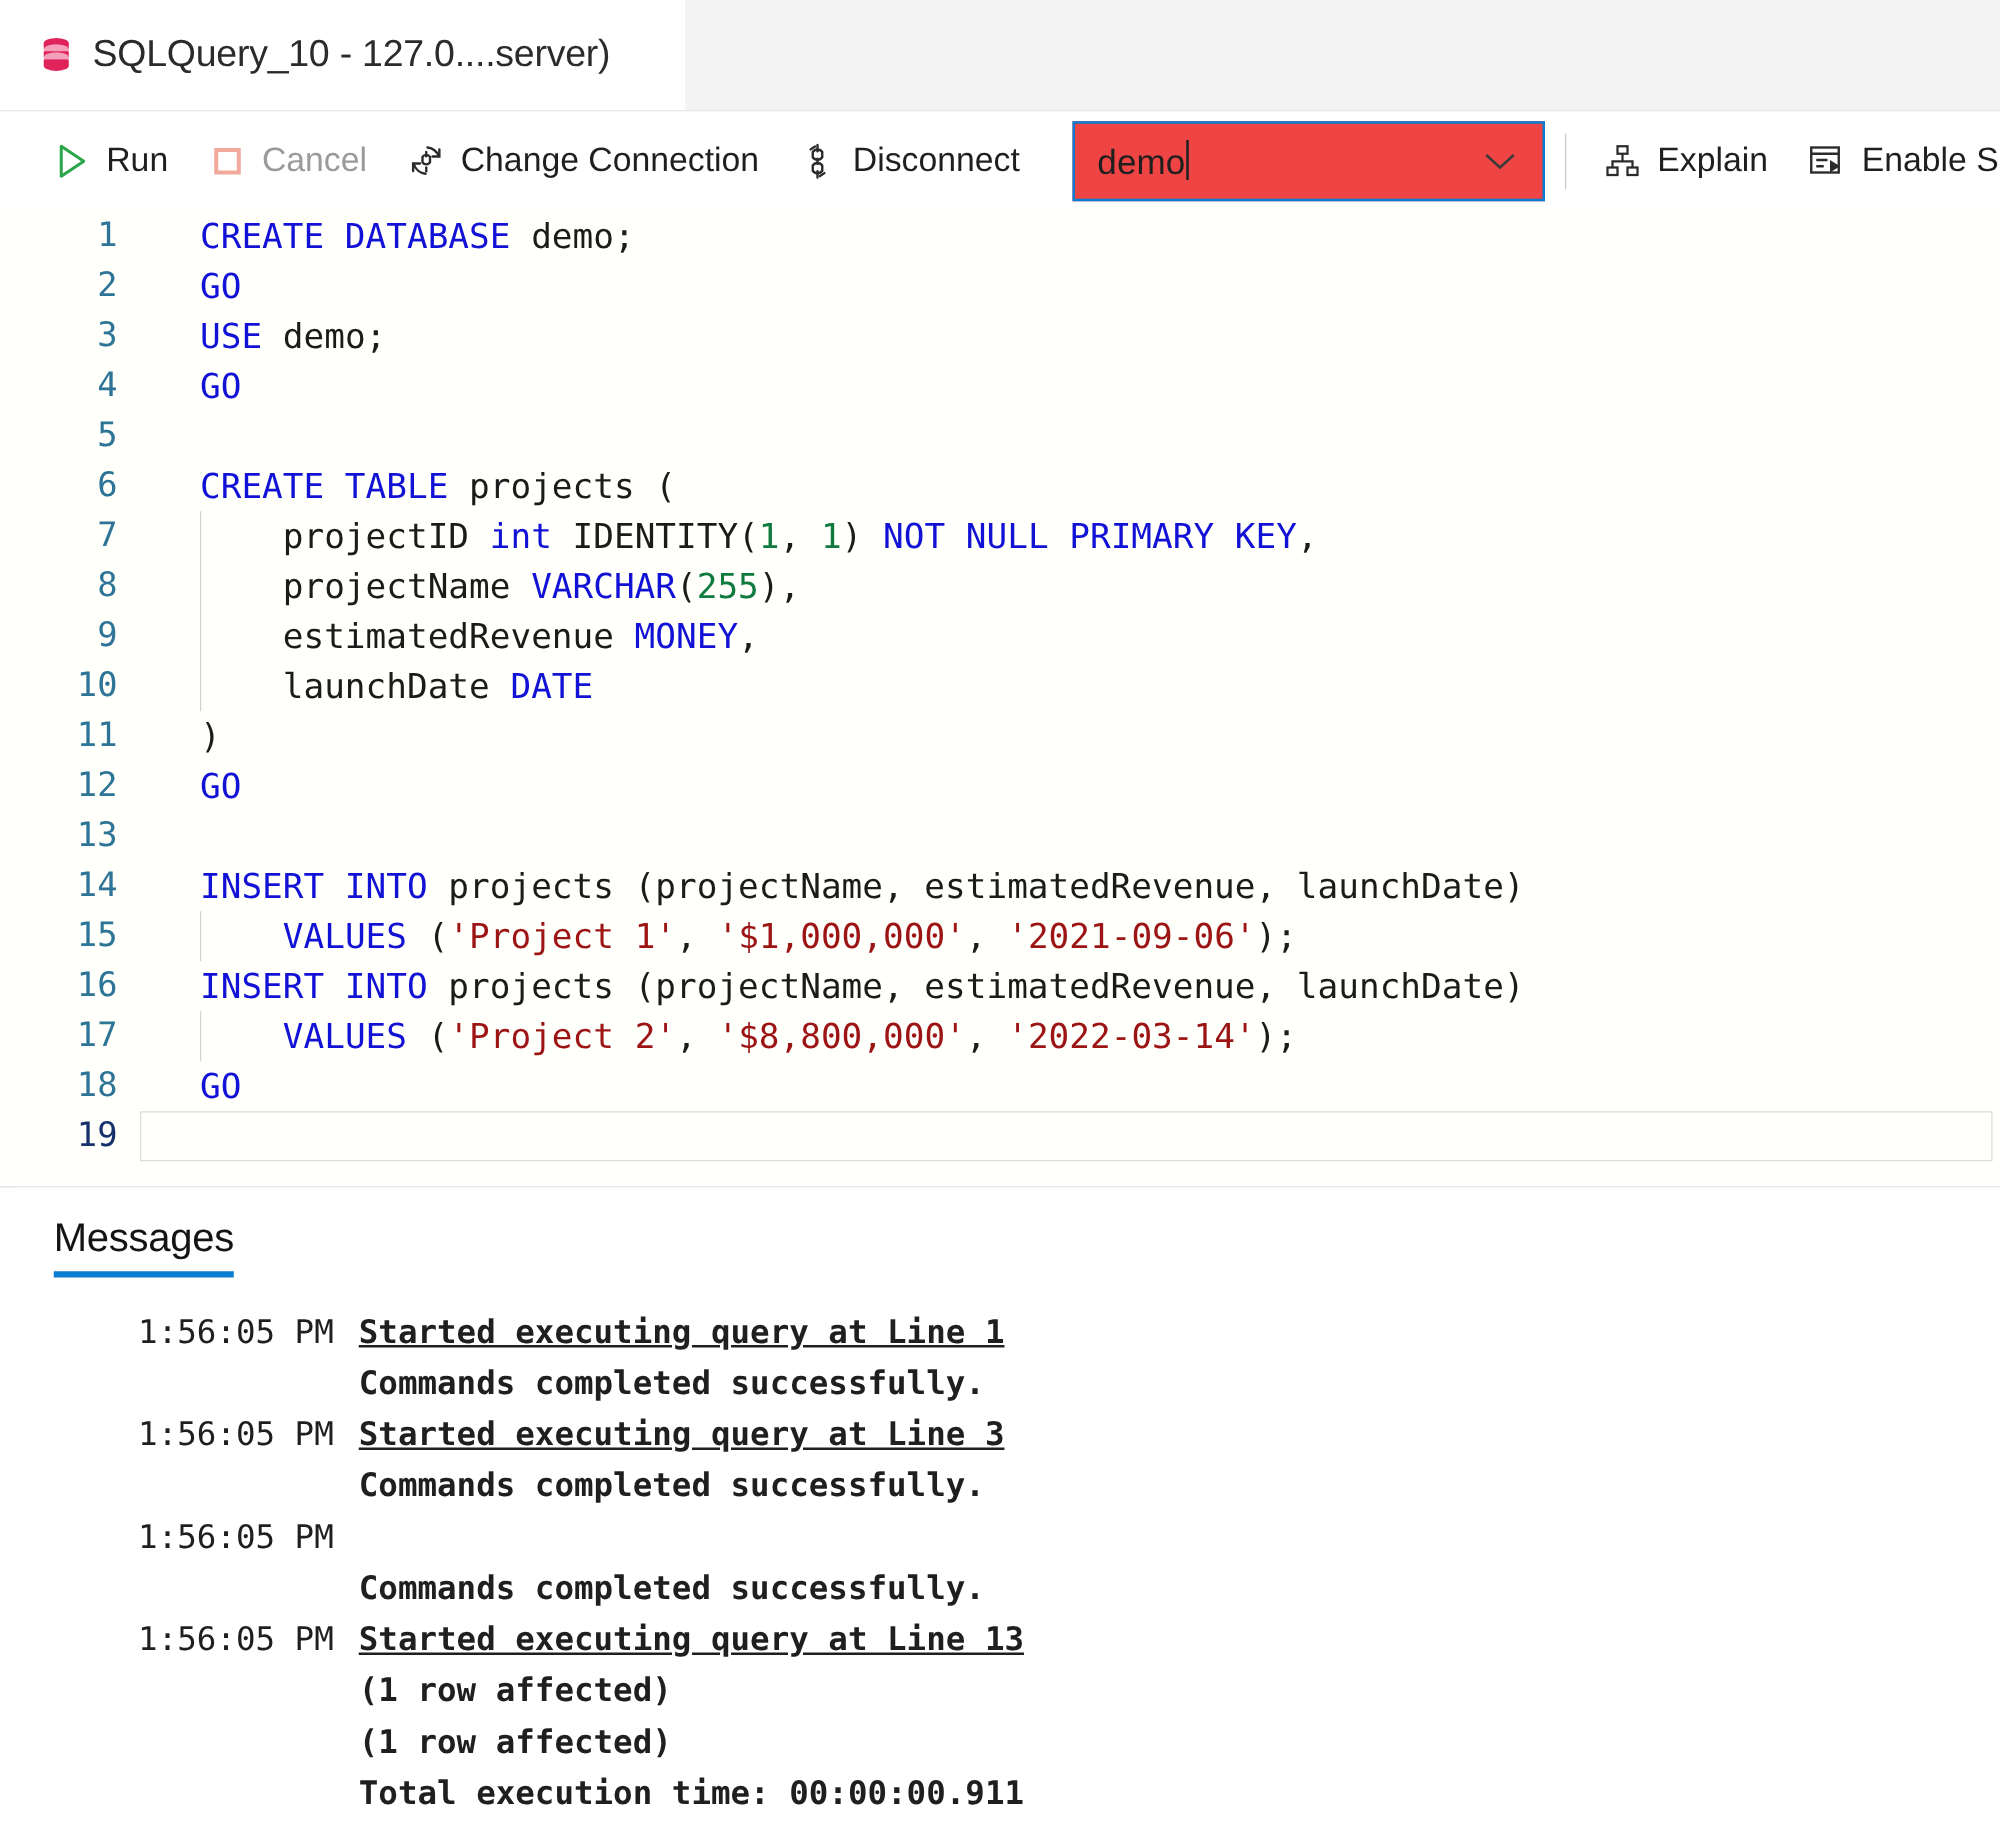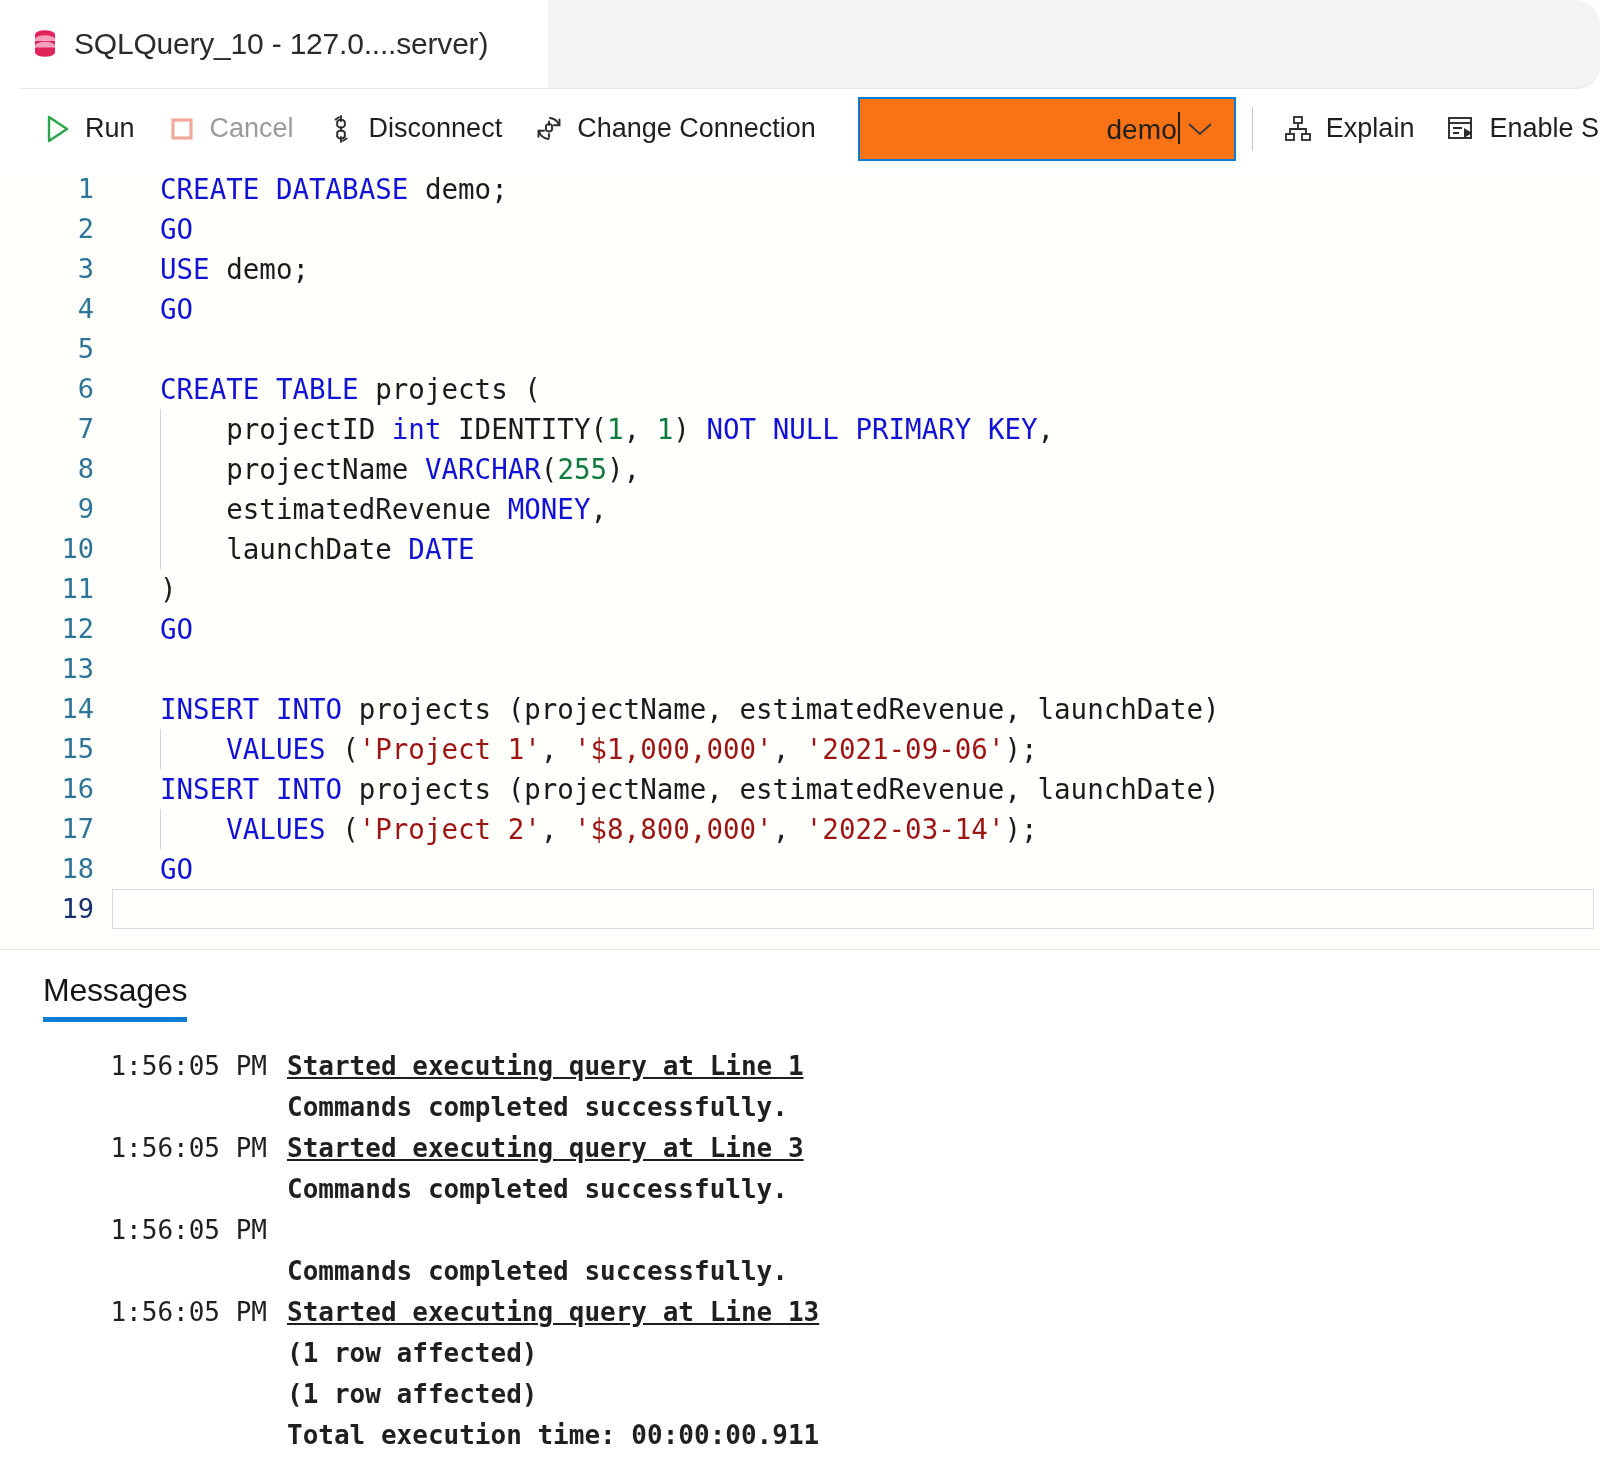--- a/index.html
+++ b/index.html
@@ -18,21 +18,20 @@
   }
 
   
   .tabstrip {
     position: relative;
     height: 88px;
     background: #f3f3f3;
     border-bottom: 1px solid #e6e6e6;
     display: flex;
     align-items: stretch;
-    border-radius: 24px;
   }
   .tab {
     width: 548px;
     background: #ffffff;
     display: flex;
     align-items: center;
     padding: 0 18px 0 32px;
     box-sizing: border-box;
     position: relative;
     top: 0;
@@ -89,30 +88,29 @@
     background: #c8c8c8;
     margin: 0 24px 0 10px;
     flex: 0 0 auto;
   }
 
   
   .db-select {
     width: 378px;
     height: 64px;
     border: 2px solid #0a7cd1;
-    background: #f97316;
+    background: #ef4444;
     box-sizing: border-box;
     display: flex;
     align-items: center;
     margin-left: 16px;
     margin-right: 6px;
     padding: 0 14px 0 18px;
     flex: 0 0 auto;
     position: relative;
-    text-align: right;
   }
   .db-value {
     font-size: 28px;
     color: #1f1f1f;
     flex: 1 1 auto;
     letter-spacing: 0.1px;
   }
   .db-caret-wrap {
     width: 40px;
     display: flex;
@@ -269,50 +267,50 @@
         <rect x="8" y="8" width="18" height="18" fill="none" stroke="#f0a99a" stroke-width="3.2"></rect>
       </svg>
     </span>
     <span>Cancel</span>
   </div>
 
   <div class="tb-item">
     <span class="tb-ico">
       <svg viewBox="0 0 34 34" width="34" height="34" xmlns="http://www.w3.org/2000/svg">
         <g fill="none" stroke="#2b2b2b" stroke-width="1.9" stroke-linecap="round">
+          <path d="M27 13 a11 11 0 0 0 -9 -7"></path>
+          <path d="M27.5 7.5 L27.5 13.2 L22 13.2"></path>
+          <path d="M7 19 a11 11 0 0 0 9.5 8"></path>
+          <path d="M6.5 24.8 L6.5 18.8 L12 18.8"></path>
+          <path d="M14 13.5 a3.6 3.6 0 0 1 6 0 l0 4.4 a3.6 3.6 0 0 1 -6 0 Z"></path>
+          <path d="M17 9.5 L17 13"></path>
+          <path d="M17 22 L17 25"></path>
+        </g>
+      </svg>
+    </span>
+    <span>Change Connection</span>
+  </div>
+
+  <div class="tb-item">
+    <span class="tb-ico">
+      <svg viewBox="0 0 34 34" width="34" height="34" xmlns="http://www.w3.org/2000/svg">
+        <g fill="none" stroke="#2b2b2b" stroke-width="1.9" stroke-linecap="round">
           <path d="M17 4 L17 9"></path>
           <path d="M13.2 9.6 a4.6 4.6 0 0 1 7.6 0 l0 4.2 a4.6 4.6 0 0 1 -7.6 0 Z"></path>
           <path d="M11.5 7.5 L15 5.2"></path>
           <path d="M13.2 20.4 a4.6 4.6 0 0 1 7.6 0 l0 4.2 a4.6 4.6 0 0 1 -7.6 0 Z"></path>
           <path d="M17 25 L17 30"></path>
           <path d="M22.5 26.5 L19 28.8"></path>
           <path d="M17 15 L17 19"></path>
         </g>
       </svg>
     </span>
     <span>Disconnect</span>
   </div>
 
-  <div class="tb-item">
-    <span class="tb-ico">
-      <svg viewBox="0 0 34 34" width="34" height="34" xmlns="http://www.w3.org/2000/svg">
-        <g fill="none" stroke="#2b2b2b" stroke-width="1.9" stroke-linecap="round">
-          <path d="M27 13 a11 11 0 0 0 -9 -7"></path>
-          <path d="M27.5 7.5 L27.5 13.2 L22 13.2"></path>
-          <path d="M7 19 a11 11 0 0 0 9.5 8"></path>
-          <path d="M6.5 24.8 L6.5 18.8 L12 18.8"></path>
-          <path d="M14 13.5 a3.6 3.6 0 0 1 6 0 l0 4.4 a3.6 3.6 0 0 1 -6 0 Z"></path>
-          <path d="M17 9.5 L17 13"></path>
-          <path d="M17 22 L17 25"></path>
-        </g>
-      </svg>
-    </span>
-    <span>Change Connection</span>
-  </div>
-
   <div class="db-select">
     <span class="db-value"><span>demo</span><span class="text-caret"></span></span>
     <span class="db-caret-wrap">
       <svg class="caret" viewBox="0 0 26 16" xmlns="http://www.w3.org/2000/svg">
         <path d="M2 3 L13 13 L24 3" fill="none" stroke="#3b3b3b" stroke-width="2"></path>
       </svg>
     </span>
   </div>
 
   <div class="tb-sep"></div>

